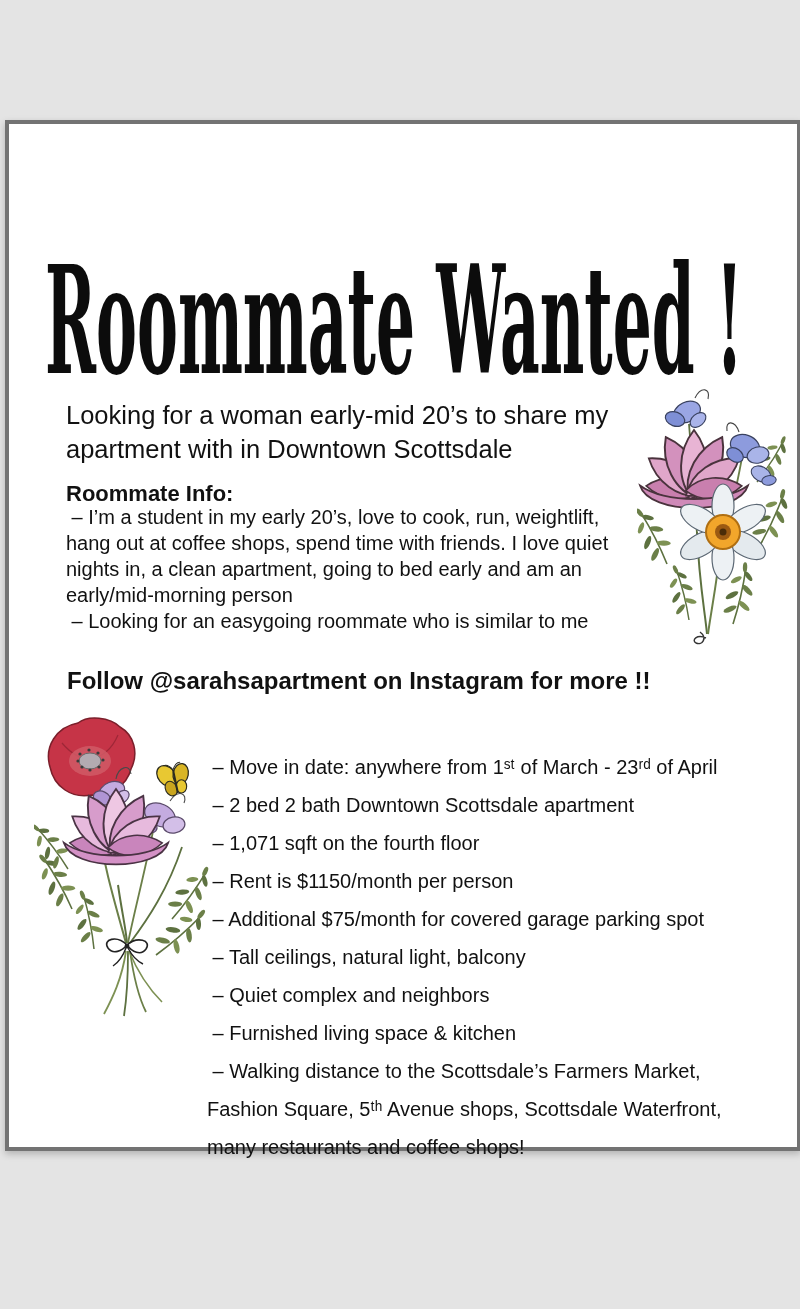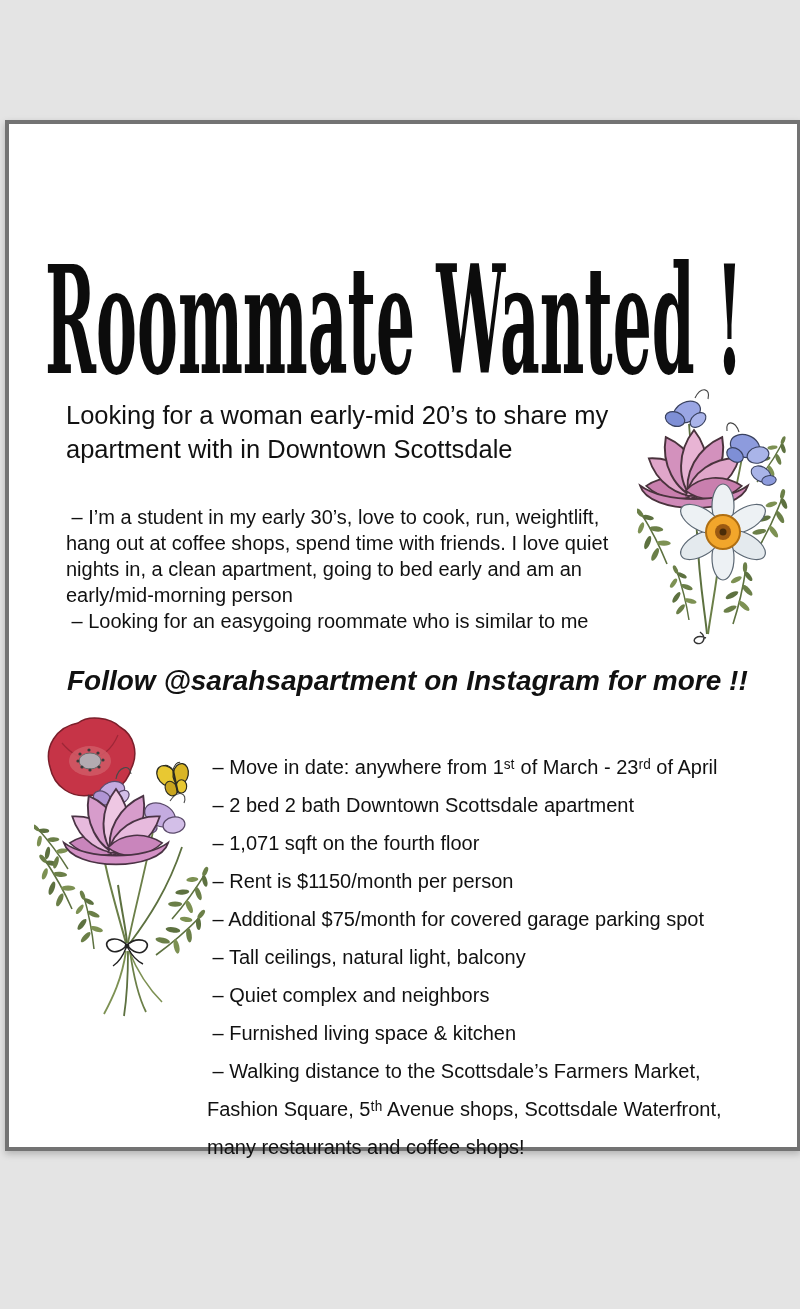--- a/index.html
+++ b/index.html
@@ -23,40 +23,41 @@
   .title-svg{position:absolute;left:36px;top:135px;z-index:2;}
   .title-svg text{
     font-family:"DejaVu Serif",serif;
     font-weight:700;
     fill:#0c0c0c;
   }
   .subtitle{left:57px;top:274px;font-size:25.5px;line-height:34px;}
   .section-heading{font-size:22px;font-weight:700;line-height:26px;}
   .rheading{left:57px;top:357px;}
   .rbody{left:57px;top:380px;font-size:20px;line-height:26px;}
-  .insta{left:58px;top:542px;font-size:28px;font-weight:700;line-height:30px;white-space:pre;z-index:2;font-style:italic;}
+  .insta{left:58px;top:542px;font-size:24px;font-weight:700;line-height:30px;white-space:pre;z-index:2;}
   .aheading{left:198px;top:600px;}
   .abody{left:198px;top:624px;font-size:20px;line-height:38px;}
   .bouquet{z-index:1;}
   .right-bouquet{left:628px;top:258px;}
   .left-bouquet{left:25px;top:593px;}
 </style>
 </head>
 <body>
 
 <div class="page">
 
   <svg class="title-svg" width="702" height="125" viewBox="0 0 702 125">
     <text x="0" y="114" font-size="150" textLength="698" lengthAdjust="spacingAndGlyphs">Roommate Wanted !</text>
   </svg>
 
   <div class="abs txt subtitle">Looking for a woman early-mid 20’s to share my
 apartment with in Downtown Scottsdale</div>
 
-  <div class="abs txt rbody"> – I’m a student in my early 30’s, love to cook, run, weightlift,
+  <div class="abs txt section-heading rheading">Roommate Info:</div>
+  <div class="abs txt rbody"> – I’m a student in my early 20’s, love to cook, run, weightlift,
 hang out at coffee shops, spend time with friends. I love quiet
 nights in, a clean apartment, going to bed early and am an
 early/mid-morning person
  – Looking for an easygoing roommate who is similar to me</div>
 
   <div class="abs insta">Follow @sarahsapartment on Instagram for more !!</div>
 
   <div class="abs txt abody"> – Move in date: anywhere from 1ˢᵗ of March - 23ʳᵈ of April
  – 2 bed 2 bath Downtown Scottsdale apartment
  – 1,071 sqft on the fourth floor

